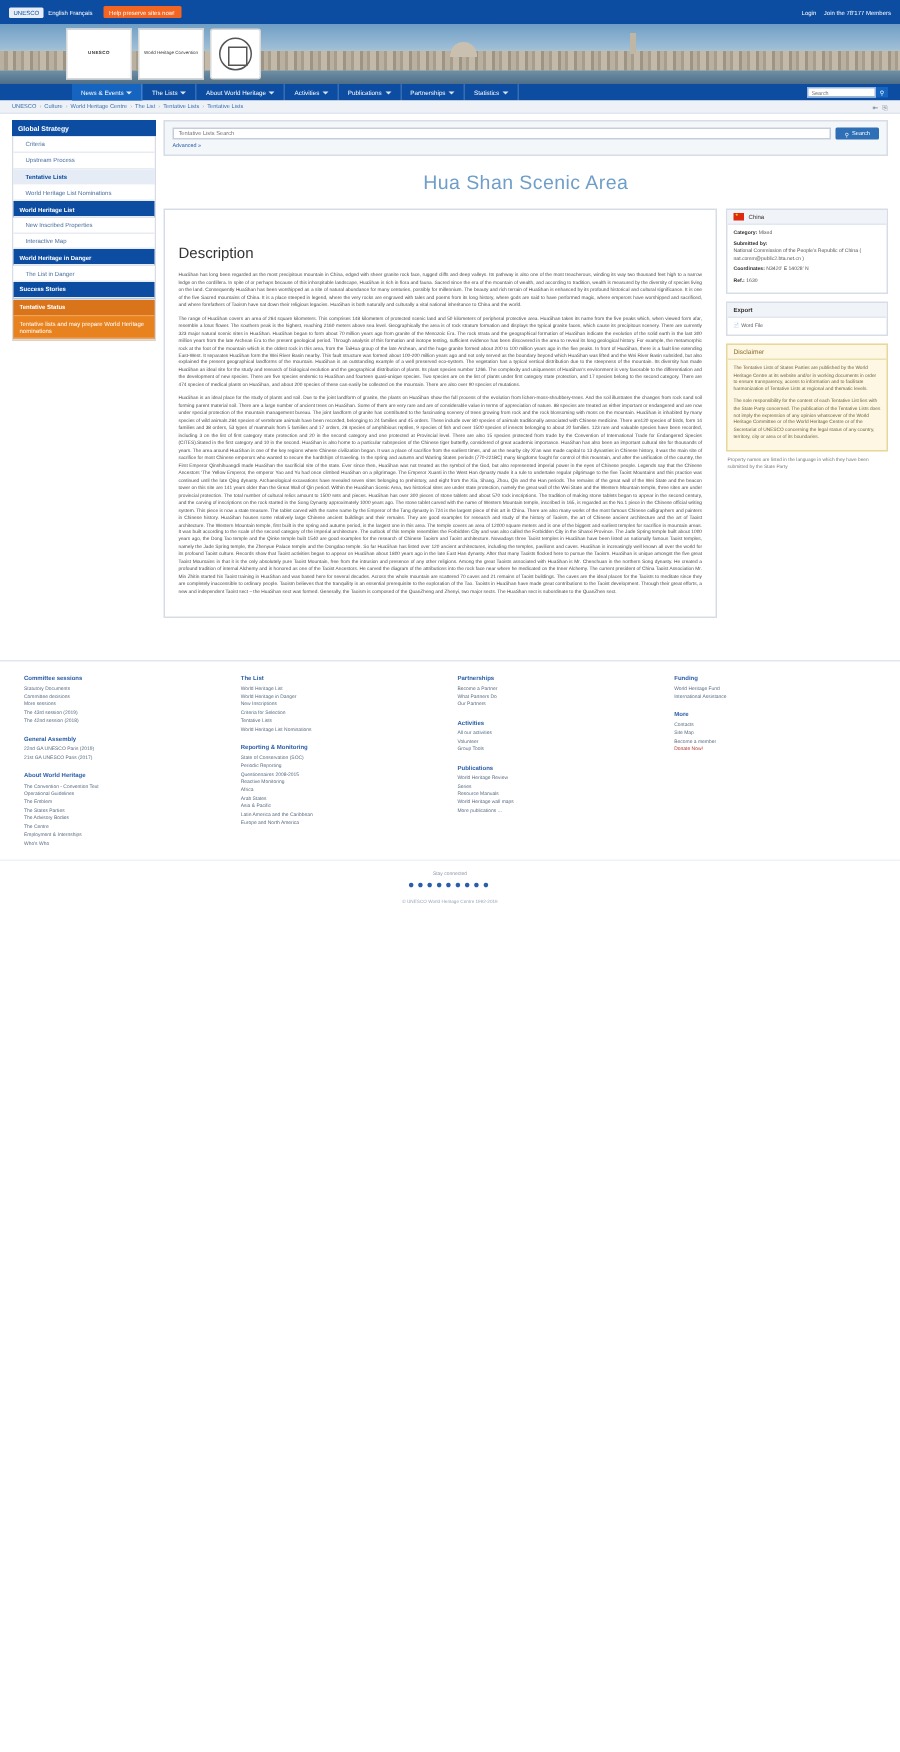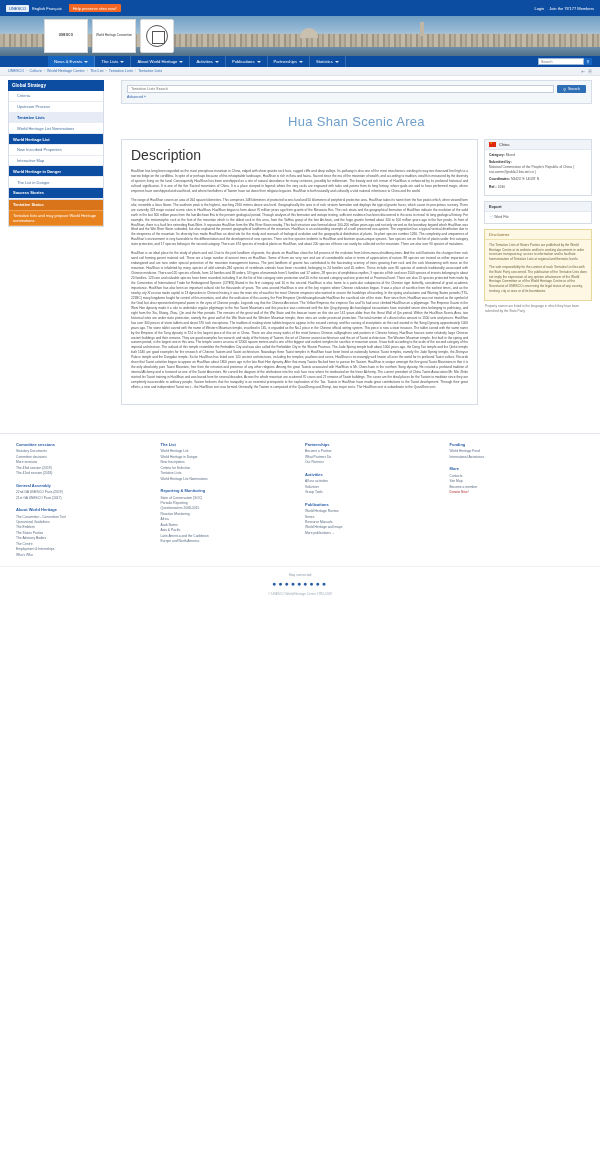--- a/index.html
+++ b/index.html
@@ -87,21 +87,21 @@
 
   
   .crumbbar {
     height:9px; background:#eef2f7; border-bottom:1px solid #dfe6ef;
     display:flex; align-items:center; padding:0 8px; font-size:3.8px; color:#3c6fb0;
   }
   .crumbbar .sep { margin:0 2px; color:#9aa7b6; }
   .crumbbar .share { margin-left:auto; display:flex; gap:3px; color:#6b7b8d; font-size:4.5px; }
 
   
-  .content { display:flex; padding:4px 8px 16px 8px; gap:17px; align-items:flex-start; }
+  .content { display:flex; padding:4px 8px 16px 8px; gap:5px; align-items:flex-start; }
   .sidebar { width:96px; flex:0 0 96px; }
   .main { flex:1; min-width:0; }
 
   
   .side-head {
     background:#0c4da2; color:#fff; font-size:4.6px; font-weight:bold;
     padding:3px 4px;
   }
   .side-list { border:1px solid #d7dde6; border-top:none; background:#fff; }
   .side-list .li {
@@ -133,21 +133,21 @@
   
   .pagetitle {
     text-align:center; color:#6e9ec9; font-size:13px; font-weight:normal;
     margin:10px 0 10px 0; letter-spacing:.3px;
   }
 
   .maincols { display:flex; gap:6px; align-items:flex-start; }
   .article {
     flex:1; min-width:0; border:1px solid #d7dde6; background:#fff; padding:7px 9px 10px 9px;
   }
-  .article h2 { font-size:14px; font-weight:normal; color:#333; margin:0 0 6px 0; }
+  .article h2 { font-size:10px; font-weight:normal; color:#333; margin:17px 0 6px 0; }
   .article p {
     margin:0 0 4px 0; font-size:3.2px; line-height:1.55; text-align:justify; color:#4a4a4a;
   }
   .rail { width:108px; flex:0 0 108px; }
 
   .infobox { border:1px solid #d7dde6; background:#fff; margin-bottom:5px; }
   .infobox .ib-head {
     background:#f0f3f7; border-bottom:1px solid #e2e8f0; padding:2px 4px;
     display:flex; align-items:center; gap:3px; font-size:4px; color:#333;
   }

